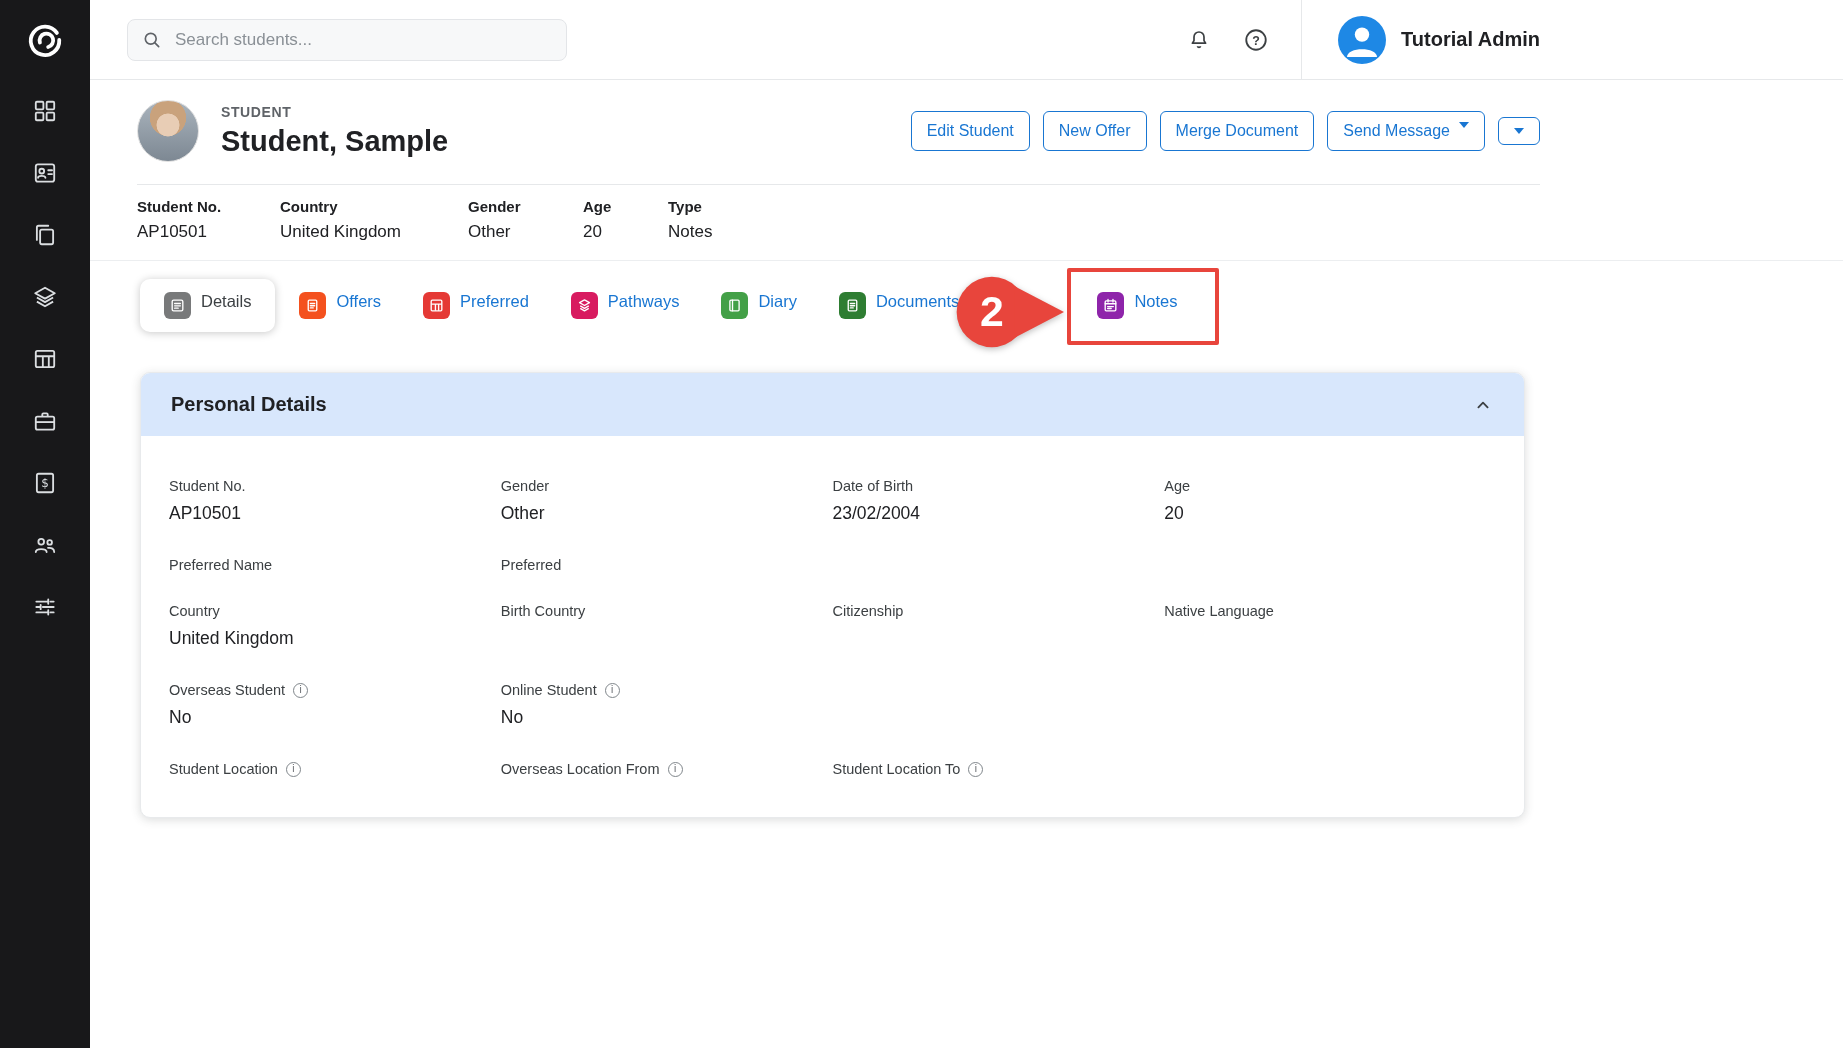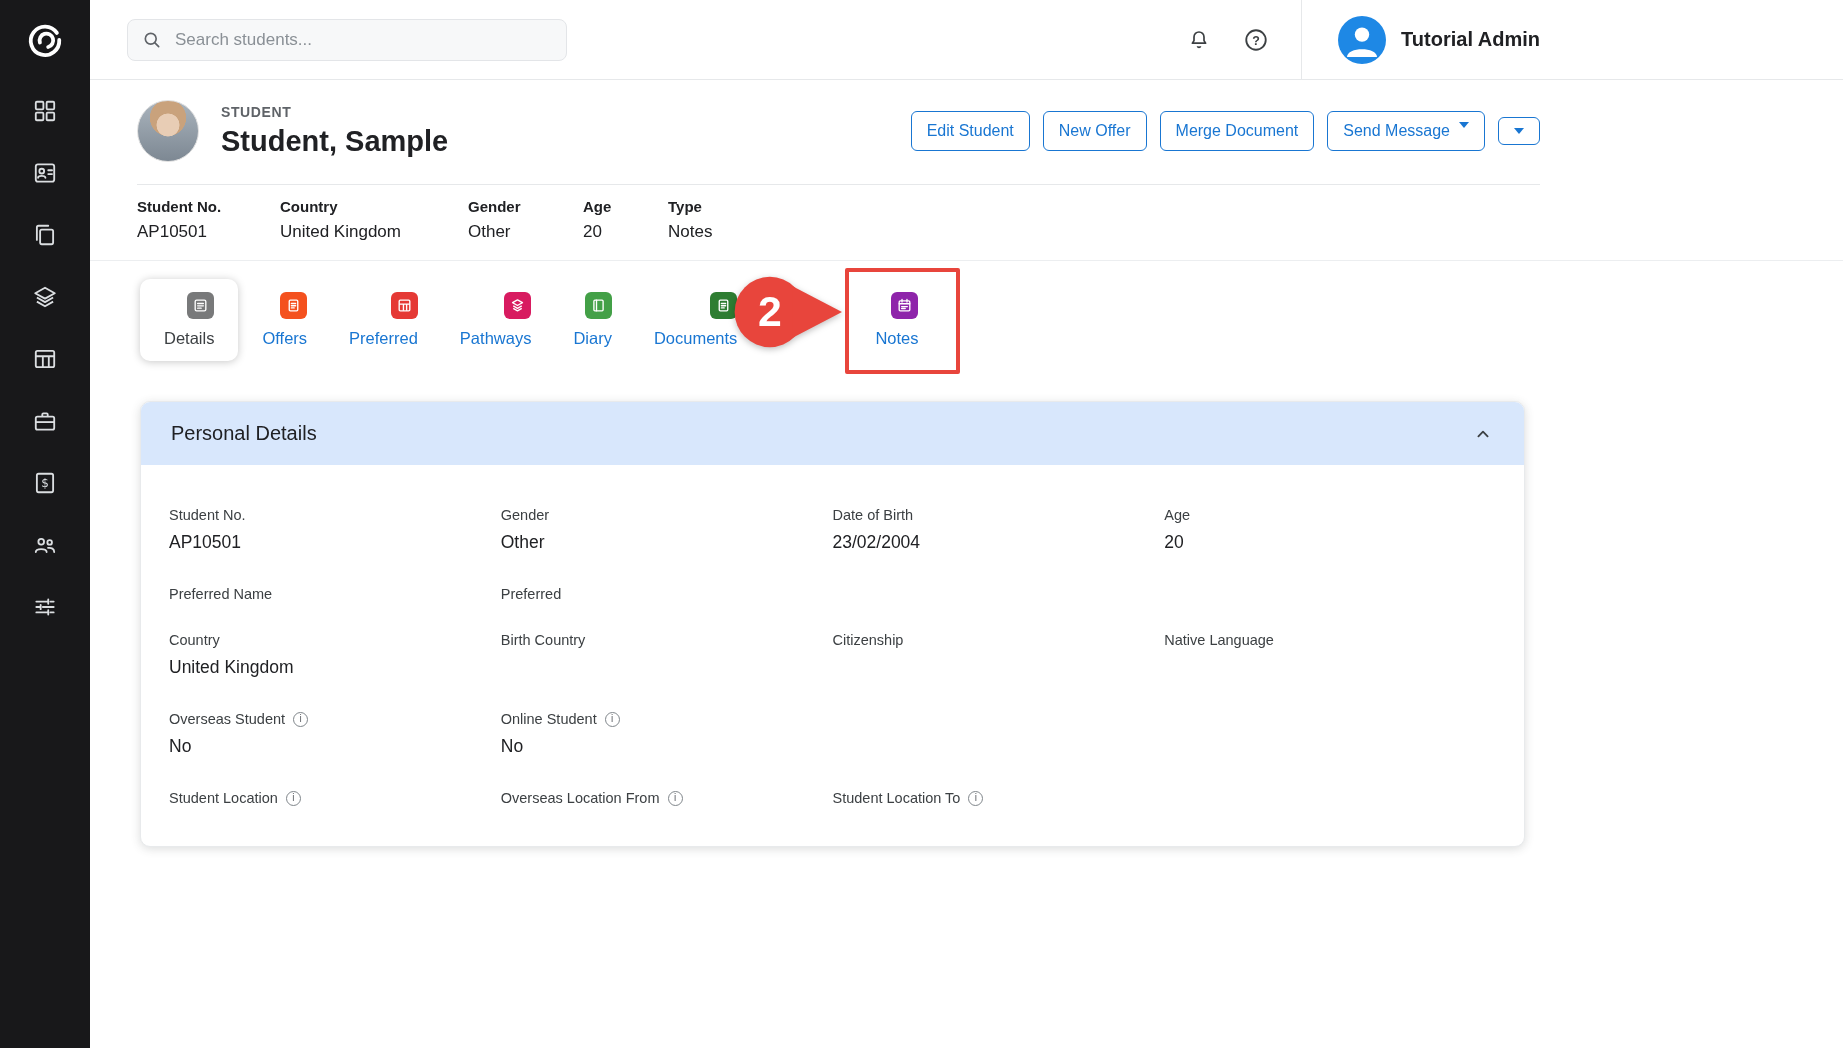--- a/index.html
+++ b/index.html
@@ -47,33 +47,33 @@
   .meta-row { display:flex; border-top:1px solid #e6e8ea; margin-top:22px; padding:13px 0 18px; }
   .meta-item:nth-child(1){ min-width:143px; }
   .meta-item:nth-child(2){ min-width:188px; }
   .meta-item:nth-child(3){ min-width:115px; }
   .meta-item:nth-child(4){ min-width:85px; }
   .meta-label { font-size:15px; font-weight:700; color:#202124; }
   .meta-value { font-size:17px; color:#202124; margin-top:7px; }
 
   
   .tabs { position:relative; display:flex; align-items:center; background:#fff; padding:18px 0 14px 50px; }
-  .tab { display:flex; align-items:flex-end; gap:10px; margin-right:42px; cursor:pointer; font-size:16.5px; color:#1976d2; white-space:nowrap;flex-direction:column; }
+  .tab { display:flex; align-items:flex-start; gap:10px; margin-right:42px; cursor:pointer; font-size:16.5px; color:#1976d2; white-space:nowrap; }
   .tab.active { background:#fff; border-radius:10px; box-shadow:0 1px 8px rgba(0,0,0,.22); padding:13px 24px; color:#3c4043; margin-right:24px; }
   .tab-icon { width:27px; height:27px; border-radius:6px; display:flex; align-items:center; justify-content:center; flex:none; color:#fff; }
   .tab-spacer { width:96px; flex:none; }
   .notes-wrap { position:relative; display:flex; align-items:center; }
   .red-frame { position:absolute; left:-30px; right:-34px; top:-24px; bottom:-26px; border:4px solid #e8453c; border-radius:2px; pointer-events:none; z-index:4; }
   .callout { position:absolute; right:calc(100% + 30px); top:-18px; width:120px; height:76px; z-index:5; pointer-events:none; }
   .callout svg { filter:drop-shadow(0 2px 3px rgba(0,0,0,.25)); }
 
   
   .content { flex:1; background:#fff; padding:26px 0 0 50px; }
   .card { width:1385px; background:#fff; border:1px solid #e8eaec; border-radius:10px; box-shadow:0 2px 10px rgba(60,64,67,.18); overflow:hidden; }
-  .panel-header { background:#d8e7fc; padding:20px 30px; display:flex; align-items:center; }
+  .panel-header { background:#d8e7fc; padding:20px 30px; display:flex; align-items:center;font-weight:bold; }
   .panel-title { font-size:20px; color:#202124; }
   .panel-chevron { margin-left:auto; cursor:pointer; display:flex; color:#3c4043; }
   .panel-body { padding:42px 28px 40px; }
   .pd-row { display:grid; grid-template-columns:repeat(4,1fr); margin-bottom:30px; align-items:start; }
   .pd-row:last-child { margin-bottom:0; }
   .pd-label { font-size:14.5px; color:#3c4043; display:flex; align-items:center; gap:8px; }
   .pd-value { font-size:17.5px; color:#202124; margin-top:9px; min-height:24px; }
   .pd-value:empty { display:none; }
   .info-dot { width:15px; height:15px; border:1.2px solid #80868b; border-radius:50%; color:#5f6368; font-size:10px; line-height:1; display:inline-flex; align-items:center; justify-content:center; cursor:pointer; flex:none; }
 </style>

